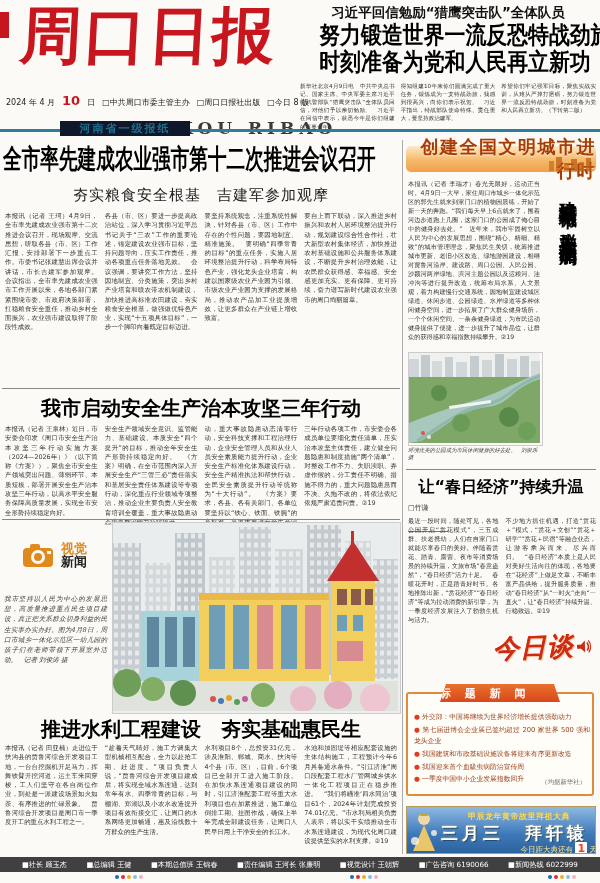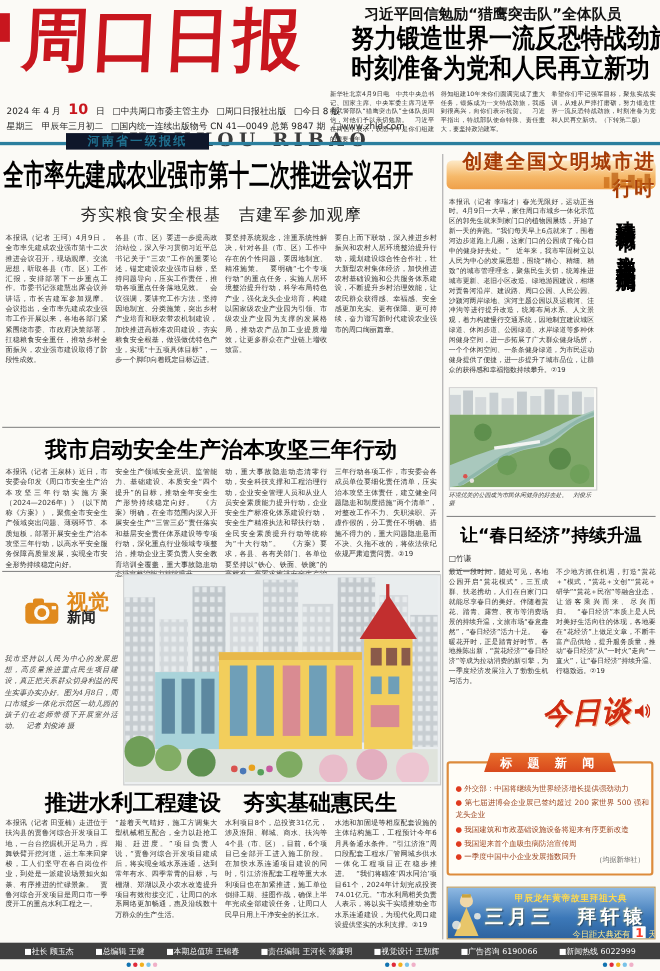--- a/index.html
+++ b/index.html
@@ -38,21 +38,21 @@
   .cols4{display:flex;gap:7px;}
   .a1-body{left:5px;top:212px;width:392px;height:172px;}
   .a1-body .tiny,.a2-body .tiny,.a3-body .tiny{font-size:6.4px;}
   .line-a1{left:2px;top:388px;width:398px;}
   .a2-head{left:0;top:395px;width:402px;text-align:center;font-size:20px;font-weight:bold;color:#000;}
   .a2-body{left:5px;top:425px;width:392px;height:90px;}
   .line-a2{left:2px;top:519px;width:398px;}
 
   
   .vn-logo{left:22px;top:542px;width:88px;display:flex;align-items:center;gap:5px;}
-  .vn-text .l1{font-size:19px;font-weight:bold;color:#e08a1e;line-height:13px;}
+  .vn-text .l1{font-size:13px;font-weight:bold;color:#e08a1e;line-height:13px;}
   .vn-text .l2{font-size:13px;font-weight:bold;color:#222;line-height:14px;}
   .vn-caption{left:4px;top:594px;width:103px;font-family:"DejaVu Serif",serif;font-style:italic;
         font-size:6.6px;line-height:1.55;color:#444;text-align:justify;}
   .vn-photo{left:112px;top:522px;width:287px;height:190px;border:1px solid #ccc;background:#eceff0;}
   .a3-head{left:0;top:716px;width:402px;text-align:center;font-size:20px;font-weight:bold;color:#000;}
   .a3-body{left:5px;top:744px;width:392px;height:106px;}
 
   
   .banner{left:406px;top:146px;width:190px;height:26px;border-radius:5px;
         background:linear-gradient(180deg,#fde9c6,#f6b96a 55%,#efa04a);display:flex;align-items:center;}
@@ -60,32 +60,32 @@
         letter-spacing:1.5px;text-shadow:0 1px 0 #ffe9c8;}
   .banner svg{position:absolute;right:3px;bottom:1px;}
   .jz-body{left:408px;top:180px;width:132px;height:168px;}
   .jz-body .tiny{font-size:6.2px;}
   .jz-vert{left:545px;top:186px;width:46px;height:312px;writing-mode:vertical-rl;
         font-size:18px;font-weight:bold;color:#000;letter-spacing:2px;text-align:left;line-height:46px;}
   .jz-photo{left:408px;top:352px;width:133px;height:92px;border:1px solid #ccc;}
   .jz-caption{left:408px;top:447px;width:133px;font-size:5.4px;color:#444;font-family:"DejaVu Serif",serif;font-style:italic;}
   .line-r1{left:406px;top:469px;width:190px;}
   .cr-head{left:406px;top:477px;width:190px;text-align:center;font-size:16px;font-weight:bold;color:#000;white-space:nowrap;}
-  .cr-byline{left:408px;top:503px;font-size:7px;color:#333;border-bottom:1px solid #777;padding-bottom:5px;width:40px;}
+  .cr-byline{left:408px;top:503px;font-size:7px;color:#333;border-bottom:1px solid #777;padding-bottom:18px;width:40px;}
   .cr-body{left:408px;top:517px;width:188px;height:150px;display:flex;gap:7px;}
   .cr-body .tiny{font-size:6.2px;}
   .jrt-logo{left:493px;top:630px;display:flex;align-items:center;gap:3px;transform:rotate(-2deg);}
   .jrt-text{font-size:26px;font-weight:bold;font-style:italic;color:#cf2b12;
         background:linear-gradient(90deg,#b91d0e,#f06c1e);-webkit-background-clip:text;background-clip:text;
         letter-spacing:1px;text-shadow:1px 1px 0 #f6c9a8;}
 
   .bt-box{left:406px;top:692px;width:188px;height:104px;border:2px solid #dd8b3c;border-radius:3px;
         background:#fffdf7;box-sizing:border-box;}
   .bt-ribbon{left:440px;top:684px;width:120px;height:18px;background:linear-gradient(180deg,#e9712c,#d8481c);
-        clip-path:polygon(5% 0,95% 0,100% 100%,0 100%);display:flex;align-items:center;justify-content:center;}
+        clip-path:polygon(5% 0,95% 0,100% 100%,0 100%);display:flex;align-items:center;}
   .bt-title{color:#fff;font-size:11px;font-weight:bold;letter-spacing:5px;}
   .bt-list{left:414px;top:712px;width:176px;}
   .bt-item{font-size:6.8px;line-height:1.6;color:#9c4420;margin-bottom:2px;text-align:justify;}
   .bt-item::before{content:"● ";color:#e03b1f;font-size:6.8px;}
   .bt-source{left:414px;top:778px;width:172px;text-align:right;font-size:6.4px;color:#666;}
 
   .ad{left:406px;top:806px;width:190px;height:48px;border:1px solid #b9985a;box-sizing:border-box;
         background:linear-gradient(180deg,#8fb9e2,#3c78b8 60%,#2d639f);overflow:hidden;}
   .ad-l1{position:absolute;left:34px;top:4px;width:156px;text-align:center;font-size:8px;font-weight:bold;color:#ffd94e;letter-spacing:0.5px;}
   .ad-l2{position:absolute;left:34px;top:15px;width:156px;font-size:17px;font-weight:bold;color:#fff;
@@ -113,25 +113,20 @@
 
   <div class="abs dateline">
     <div class="row">
       <span>2024 年 4 月</span>
       <span class="date-day">10</span>
       <span>日</span>
       <span>□中共周口市委主管主办</span>
       <span>□周口日报社出版</span>
       <span>□今日 8 版</span>
     </div>
-    <div class="row">
-      <span>星期三　甲辰年三月初二</span>
-      <span>□国内统一连续出版物号 CN 41—0049 总第 9847 期</span>
-      <span>□www.zhld.com</span>
-    </div>
   </div>
   <div class="abs region-rule"></div>
   <div class="abs region-label">河南省一级报纸</div>
 
   <div class="abs lead">
     <div class="lead-kicker">习近平回信勉励“猎鹰突击队”全体队员</div>
     <div class="lead-h">努力锻造世界一流反恐特战劲旅</div>
     <div class="lead-h">时刻准备为党和人民再立新功</div>
     <div class="lead-cols">
       <div class="col tiny">新华社北京4月9日电　中共中央总书记、国家主席、中央军委主席习近平给武警部队“猎鹰突击队”全体队员回信，对他们予以亲切勉励。　习近平在回信中表示，获悉今年是你们组建的重要一年。</div>
@@ -142,21 +137,21 @@
 
   <div class="abs v-divider"></div>
 
   <div class="abs a1-head">
     <span>全市率先建成农业强市第十二次推进会议召开</span>
   </div>
   <div class="abs a1-sub">夯实粮食安全根基　吉建军参加观摩</div>
   <div class="abs a1-body cols4">
     <div class="col tiny">本报讯（记者 王珂）4月9日，全市率先建成农业强市第十二次推进会议召开，现场观摩、交流思想，听取各县（市、区）工作汇报，安排部署下一步重点工作。市委书记张建慧出席会议并讲话，市长吉建军参加观摩。　会议指出，全市率先建成农业强市工作开展以来，各地各部门紧紧围绕市委、市政府决策部署，扛稳粮食安全重任，推动乡村全面振兴，农业强市建设取得了阶段性成效。</div>
     <div class="col tiny">各县（市、区）要进一步提高政治站位，深入学习贯彻习近平总书记关于“三农”工作的重要论述，锚定建设农业强市目标，坚持问题导向，压实工作责任，推动各项重点任务落地见效。　会议强调，要讲究工作方法，坚持因地制宜、分类施策，突出乡村产业培育和联农带农机制建设，加快推进高标准农田建设，夯实粮食安全根基，做强做优特色产业，实现“十五项具体目标”，一步一个脚印向着既定目标迈进。</div>
-    <div class="col tiny">要坚持系统观念，注重系统性解决，针对各县（市、区）工作中存在的个性问题，要因地制宜、精准施策。　要明确“七个专项行动”的重点任务，实施人居环境整治提升行动，科学布局特色产业，强化龙头企业培育，构建以国家级农业产业园为引领、市级农业产业园为支撑的发展格局，推动农产品加工业提质增效，让更多群众在产业链上增收致富。</div>
+    <div class="col tiny">要坚持系统观念，注重系统性解决，针对各县（市、区）工作中存在的个性问题，要因地制宜、精准施策。　要明确“四季常青的目标”的重点任务，实施人居环境整治提升行动，科学布局特色产业，强化龙头企业培育，构建以国家级农业产业园为引领、市级农业产业园为支撑的发展格局，推动农产品加工业提质增效，让更多群众在产业链上增收致富。</div>
     <div class="col tiny">要自上而下联动，深入推进乡村振兴和农村人居环境整治提升行动，规划建设综合性合作社，壮大新型农村集体经济，加快推进农村基础设施和公共服务体系建设，不断提升乡村治理效能，让农民群众获得感、幸福感、安全感更加充实、更有保障、更可持续，奋力谱写新时代建设农业强市的周口绚丽篇章。</div>
   </div>
   <div class="abs h-line line-a1"></div>
 
   <div class="abs a2-head">我市启动安全生产治本攻坚三年行动</div>
   <div class="abs a2-body cols4">
     <div class="col tiny">本报讯（记者 王泉林）近日，市安委会印发《周口市安全生产治本攻坚三年行动实施方案（2024—2026年）》（以下简称《方案》），聚焦全市安全生产领域突出问题、薄弱环节、本质短板，部署开展安全生产治本攻坚三年行动，以高水平安全服务保障高质量发展，实现全市安全形势持续稳定向好。</div>
     <div class="col tiny">安全生产领域安全意识、监管能力、基础建设、本质安全“四个提升”的目标，推动全年安全生产形势持续稳定向好。　《方案》明确，在全市范围内深入开展安全生产“三管三必”责任落实和基层安全责任体系建设等专项行动，深化重点行业领域专项整治，推动企业主要负责人安全教育培训全覆盖，重大事故隐患动态排查整治能力持续提升。</div>
     <div class="col tiny">动，重大事故隐患动态清零行动，安全科技支撑和工程治理行动，企业安全管理人员和从业人员安全素质能力提升行动，企业安全生产标准化体系建设行动，安全生产精准执法和帮扶行动，全民安全素质提升行动等统称为“十大行动”。　《方案》要求，各县、各有关部门、各单位要坚持以“铁心、铁面、铁腕”的高标准、高要求推进安全生产治本攻坚。</div>
     <div class="col tiny">三年行动各项工作，市安委会各成员单位要细化责任清单，压实治本攻坚主体责任，建立健全问题隐患和制度措施“两个清单”，对整改工作不力、失职渎职、弄虚作假的，分工责任不明确、措施不得力的，重大问题隐患悬而不决、久拖不改的，将依法依纪依规严肃追责问责。②19</div>

